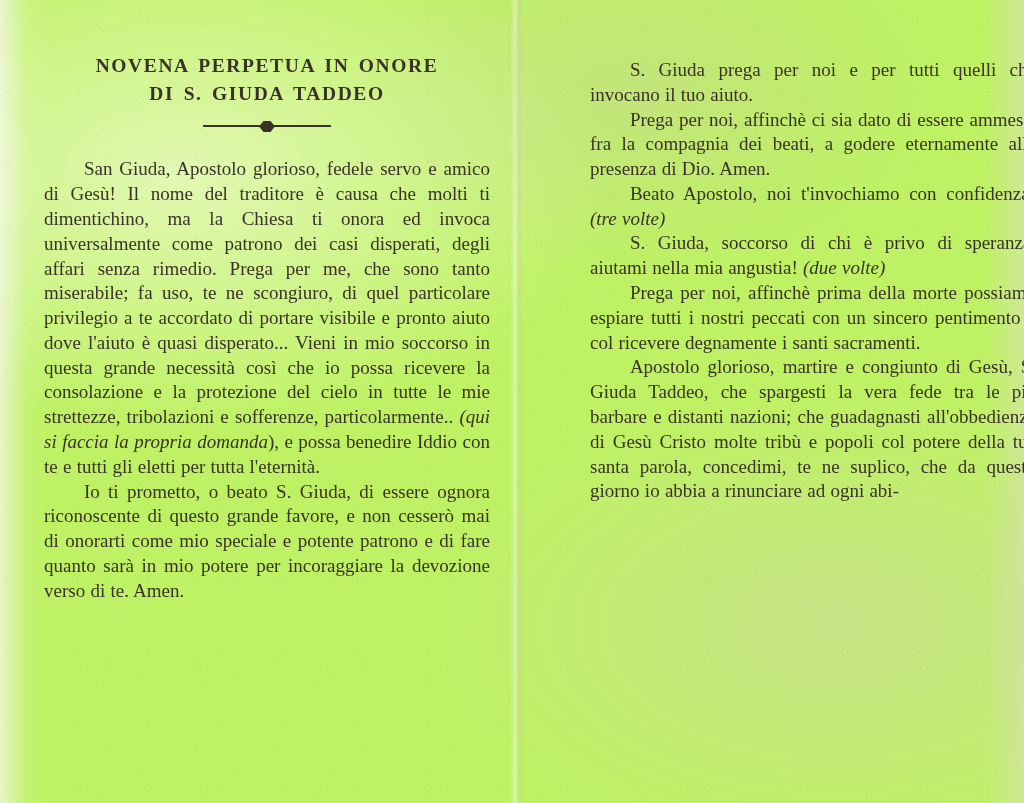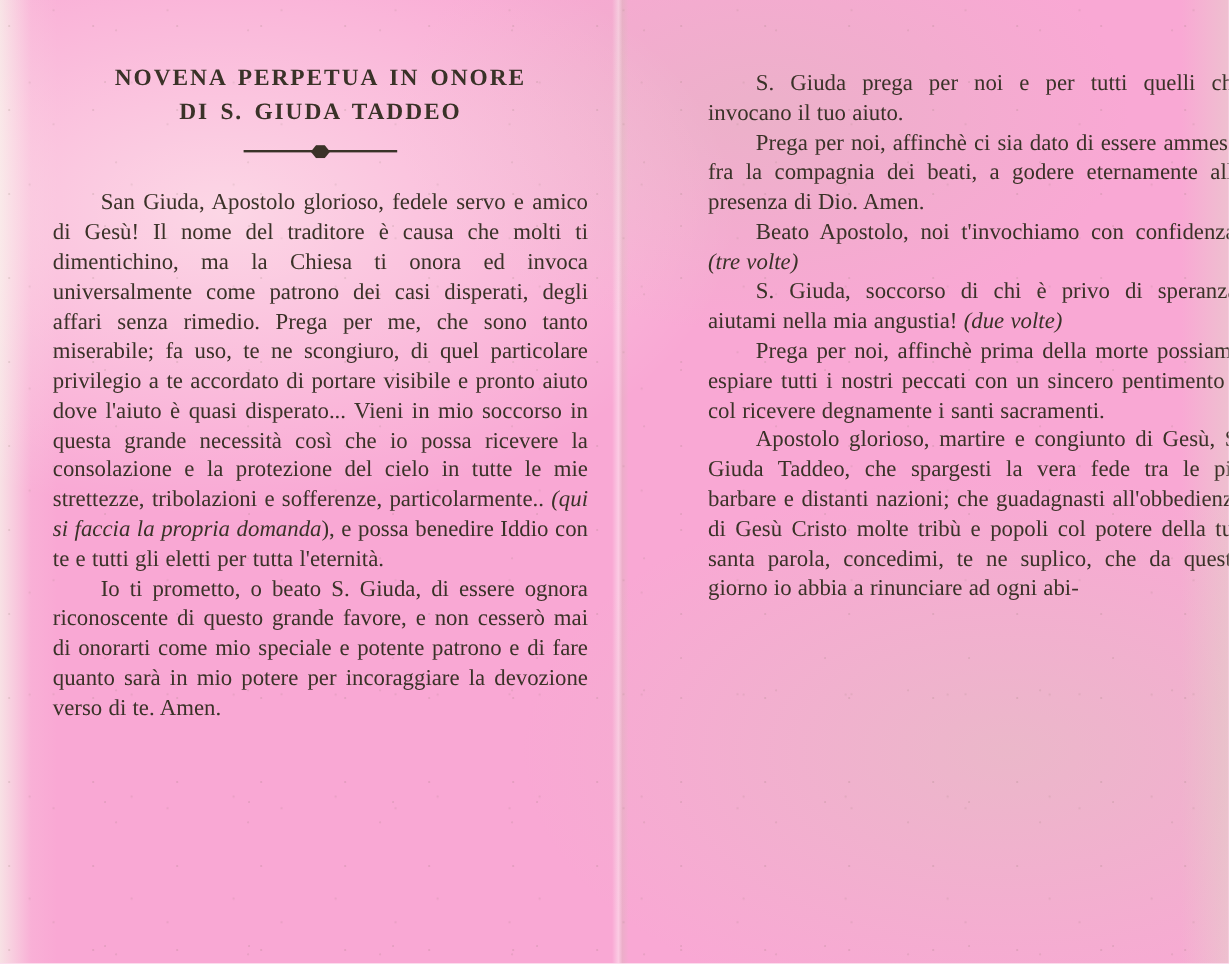--- a/index.html
+++ b/index.html
@@ -5,21 +5,21 @@
   html, body {
     margin: 0;
     padding: 0;
     background: #ffffff;
   }
   #page {
     position: relative;
     width: 1024px;
     height: 803px;
     overflow: hidden;
-    background: #f9a8d4;
+    background: #bef264;
     font-family: "Liberation Serif", "DejaVu Serif", serif;
     color: #3a3228;
   }
   
   #page::before {
     content: "";
     position: absolute;
     inset: 0;
     pointer-events: none;
     background:

